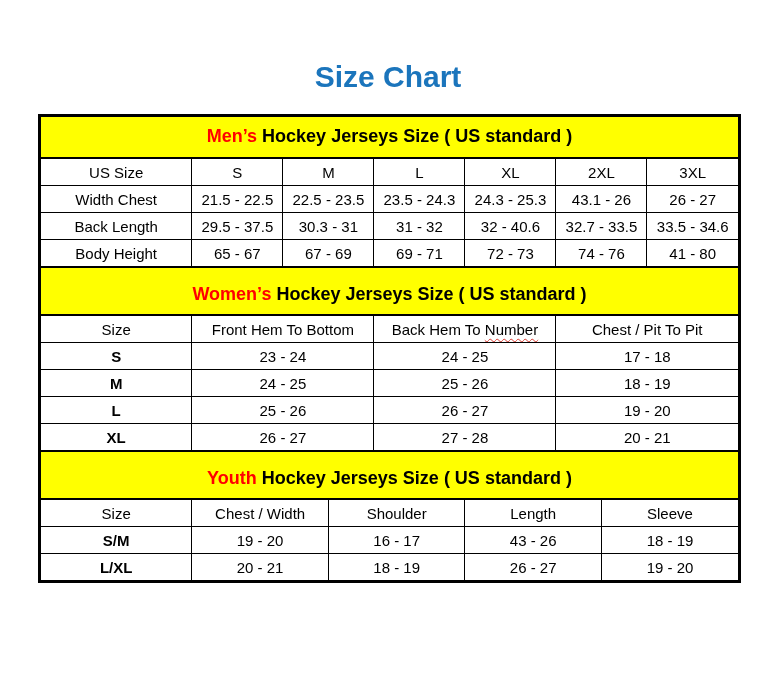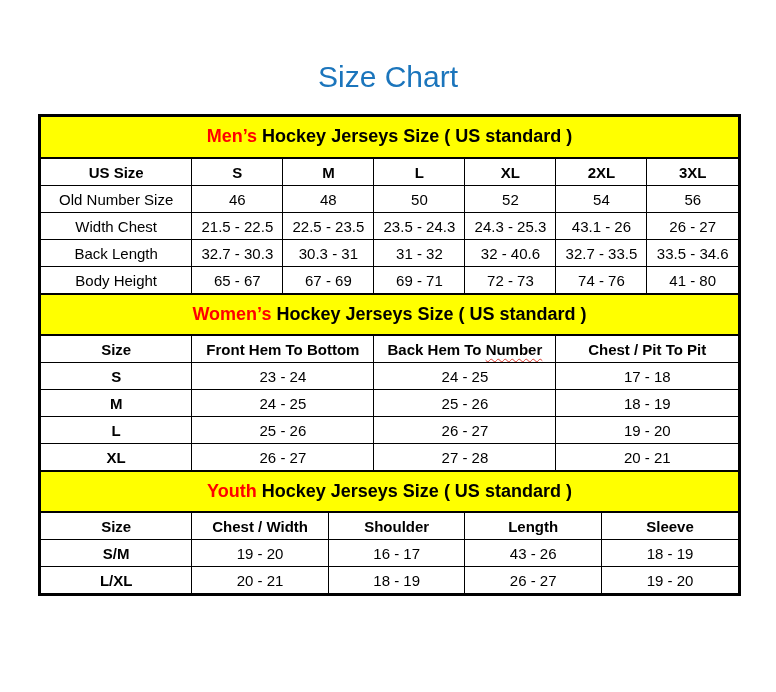--- a/index.html
+++ b/index.html
@@ -11,58 +11,58 @@
   html,body{margin:0;padding:0;}
   body{
     width:776px;height:692px;background:#ffffff;overflow:hidden;
     font-family:"Liberation Sans", sans-serif;color:#000;
     -webkit-font-smoothing:antialiased;
   }
   .title{
     margin:60px 0 0 0;
     text-align:center;
     font-size:30px;
-    font-weight:normal;
+    font-weight:bold;
     color:var(--blue);
     letter-spacing:0px;
   }
   .chart{
     margin:20px 10px 0 38px;
     width:697px;
     border:3px solid var(--line);
     box-sizing:content-box;
   }
   .band{
     background:var(--yellow);
     border-top:2px solid var(--line);
     border-bottom:2px solid var(--line);
     text-align:center;
     font-weight:bold;
     font-size:18px;
-    padding:9px 0 9px 0;
+    padding:16px 0 9px 0;
   }
   section:first-of-type .band{border-top:none;padding:9px 0 10px 0;}
   .band .accent{color:var(--red);}
   table.tbl{
     width:100%;
     border-collapse:collapse;
     table-layout:fixed;
     border-style:hidden; 
   }
   .tbl th,.tbl td{
     border:1.5px solid var(--line);
     text-align:center;
     vertical-align:middle;
     font-size:15px;
     height:26px;
     padding:0 2px;
     overflow:hidden;
     white-space:nowrap;
   }
-  .tbl th{font-weight:bold;}
+  .tbl th{font-weight:normal;}
   .tbl td{font-weight:normal;}
   .tbl td.b{font-weight:bold;}
   .tbl th:first-child,.tbl td:first-child{width:21%;}
   .squiggle{
     text-decoration-line:underline;
     text-decoration-style:wavy;
     text-decoration-color:#d8392f;
     text-decoration-thickness:1px;
     text-underline-offset:3px;
   }
@@ -85,40 +85,31 @@
               <th>S</th>
               <th>M</th>
               <th>L</th>
               <th>XL</th>
               <th>2XL</th>
               <th>3XL</th>
             </tr>
           </thead>
           <tbody>
             <tr>
-              <td>Old Number Size</td>
-              <td>46</td>
-              <td>48</td>
-              <td>50</td>
-              <td>52</td>
-              <td>54</td>
-              <td>56</td>
-            </tr>
-            <tr>
               <td>Width Chest</td>
               <td>21.5 - 22.5</td>
               <td>22.5 - 23.5</td>
               <td>23.5 - 24.3</td>
               <td>24.3 - 25.3</td>
               <td>43.1 - 26</td>
               <td>26 - 27</td>
             </tr>
             <tr>
               <td>Back Length</td>
-              <td>32.7 - 30.3</td>
+              <td>29.5 - 37.5</td>
               <td>30.3 - 31</td>
               <td>31 - 32</td>
               <td>32 - 40.6</td>
               <td>32.7 - 33.5</td>
               <td>33.5 - 34.6</td>
             </tr>
             <tr>
               <td>Body Height</td>
               <td>65 - 67</td>
               <td>67 - 69</td>

